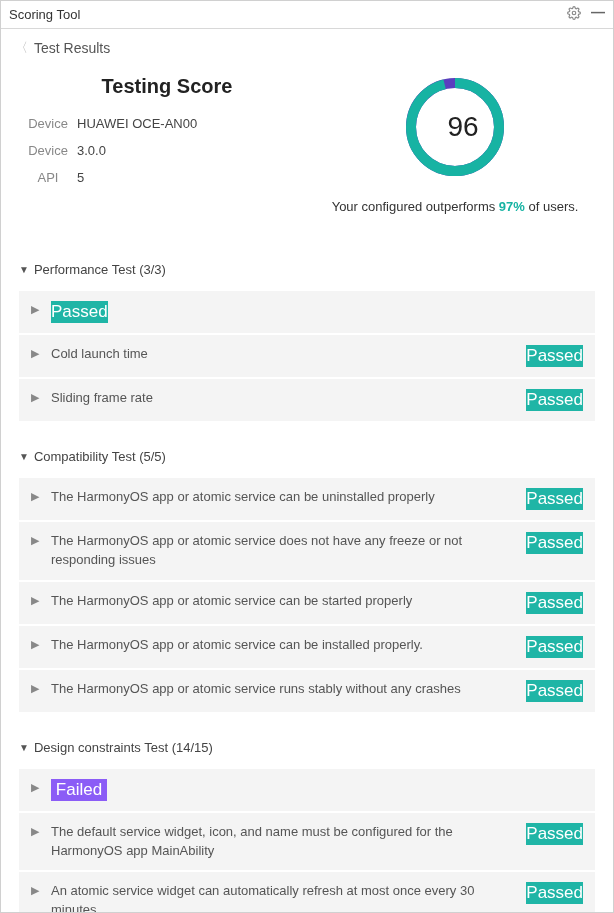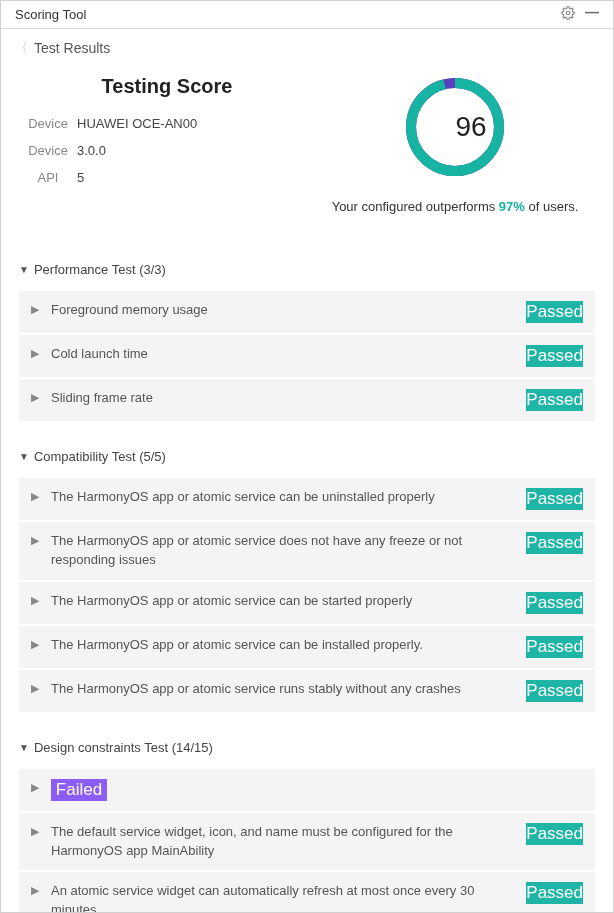--- a/index.html
+++ b/index.html
@@ -9,21 +9,21 @@
     width: 614px;
     height: 913px;
     overflow: hidden;
     border: 1px solid #d0d0d0;
     position: relative;
   }
   .titlebar {
     display: flex;
     align-items: center;
     justify-content: space-between;
-    padding: 4px 14px;
+    padding: 4px 8px;
     border-bottom: 1px solid #d8d8d8;
     height: 28px;
   }
   .titlebar .title { font-size: 13px; color: #333; }
   .titlebar .controls { display: flex; align-items: center; gap: 10px; }
   .titlebar .controls span { color: #666; font-size: 14px; cursor: pointer; }
   .titlebar .min { font-weight: bold; font-size: 16px; position: relative; top: -3px; }
   .content { padding: 0 4px 10px 4px; height: calc(913px - 28px); overflow: hidden; }
   .back-row {
     display: flex; align-items: center; gap: 6px;
@@ -38,21 +38,21 @@
     margin-bottom: 18px;
   }
   .meta-row { display: flex; margin-bottom: 12px; font-size: 13px; }
   .meta-label { width: 58px; color: #888; }
   .meta-val { color: #444; }
   .right-col { width: 280px; text-align: center; }
   .ring-wrap { display: flex; justify-content: center; margin-bottom: 20px; }
   .ring { position: relative; width: 104px; height: 104px; }
   .ring svg { width: 104px; height: 104px; transform: rotate(-90deg); }
   .ring .score {
-    position: absolute; top: 0; left: 16px; width: 100%; height: 100%;
+    position: absolute; top: 0; left: 8px; width: 100%; height: 100%;
     display: flex; align-items: center; justify-content: center;
     font-size: 28px; color: #222;
   }
   .outperform { font-size: 13px; color: #333; }
   .outperform .pct { color: #17b3a3; font-weight: 700; text-align: right; }
   .section { padding: 0 14px; margin-top: 28px; }
   .section-head {
     display: flex; align-items: center; gap: 5px;
     font-size: 13px; color: #444; margin-bottom: 14px;
     cursor: pointer;
@@ -138,21 +138,20 @@
   </div>
 
   <div class="section">
     <div class="section-head">
       <span class="tri">▼</span>
       <span>Performance Test (3/3)</span>
     </div>
     <div class="items">
       <div class="item">
         <span class="tri">▶</span>
-        <span class="label">Foreground memory usage</span>
         <span class="badge passed">Passed</span>
       </div>
       <div class="item">
         <span class="tri">▶</span>
         <span class="label">Cold launch time</span>
         <span class="badge passed">Passed</span>
       </div>
       <div class="item">
         <span class="tri">▶</span>
         <span class="label">Sliding frame rate</span>

